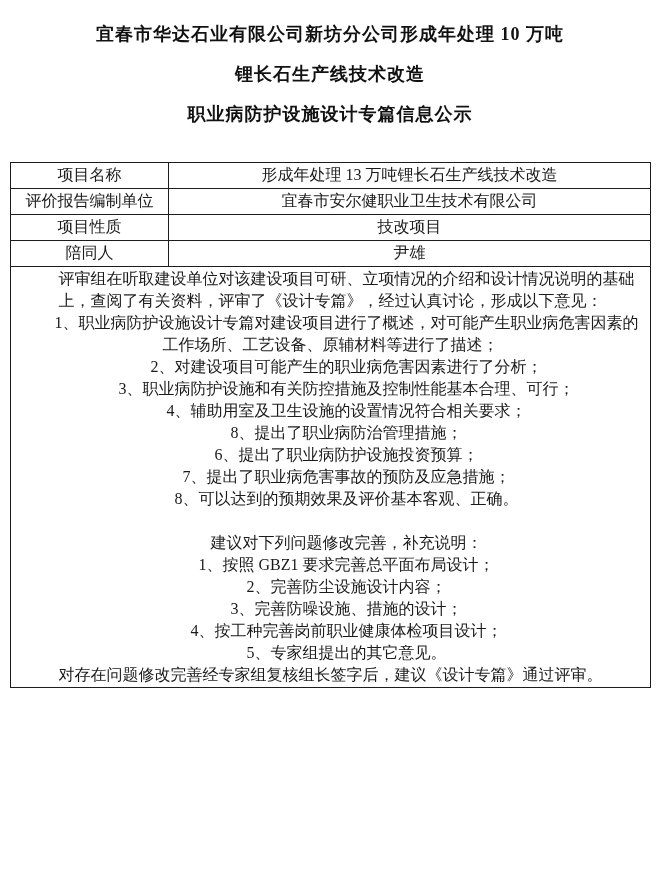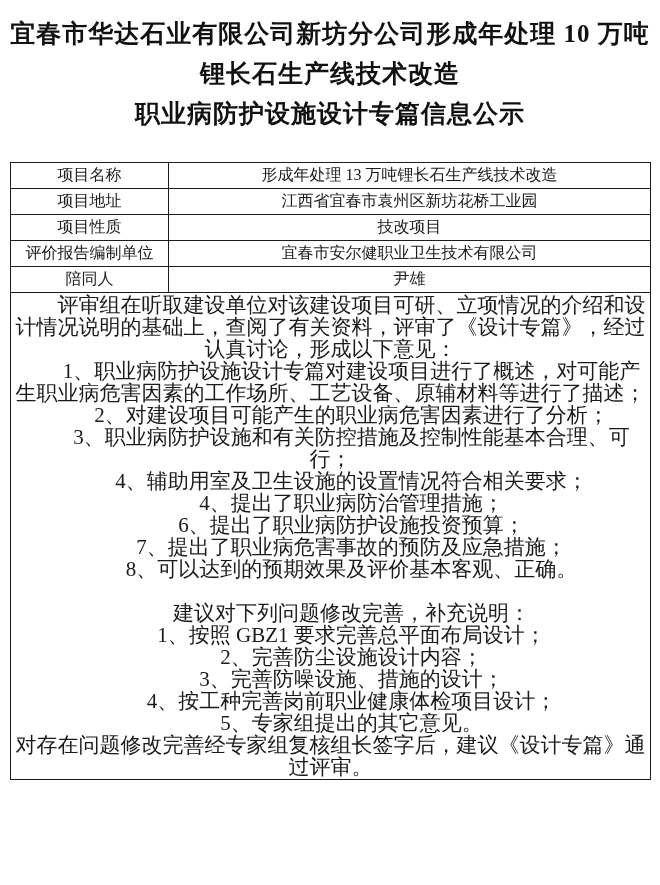--- a/index.html
+++ b/index.html
@@ -13,21 +13,21 @@
   }
   .page {
     width: 660px;
     height: 885px;
     padding-top: 14px;
     background: #ffffff;
   }
   .title {
     text-align: center;
     font-weight: bold;
-    font-size: 25px;
+    font-size: 18px;
     line-height: 40px;
     color: #111111;
     margin-bottom: 28px;
     letter-spacing: 1px;
   }
   .title .tline { display: block; }
   table.info-table {
     width: 640px;
     margin: 0 10px;
     border-collapse: collapse;
@@ -42,21 +42,21 @@
     height: 26px;
     padding: 1px 4px;
   }
   td.opinion-cell {
     text-align: left;
     vertical-align: top;
     padding: 5px 8px 6px 8px;
     height: auto;
   }
   .op {
-    font-size: 21px;
+    font-size: 16px;
     line-height: 22px;
     min-height: 22px;
     text-indent: 2em;
     color: #1a1a1a;
   }
   .op.noindent { text-indent: 0; }
 </style>
 </head>
 <body>
 
@@ -74,43 +74,39 @@
       <col style="width:130px">
       <col style="width:147px">
       <col style="width:205px">
     </colgroup>
     <tbody>
       <tr>
         <td>项目名称</td>
         <td colspan="3">形成年处理 13 万吨锂长石生产线技术改造</td>
       </tr>
       <tr>
-        <td>项目地址</td>
-        <td colspan="3">江西省宜春市袁州区新坊花桥工业园</td>
+        <td>评价报告编制单位</td>
+        <td colspan="3">宜春市安尔健职业卫生技术有限公司</td>
       </tr>
       <tr>
         <td>项目性质</td>
         <td colspan="3">技改项目</td>
-      </tr>
-      <tr>
-        <td>评价报告编制单位</td>
-        <td colspan="3">宜春市安尔健职业卫生技术有限公司</td>
       </tr>
       <tr>
         <td>陪同人</td>
         <td colspan="3">尹雄</td>
       </tr>
       <tr>
         <td colspan="4" class="opinion-cell">
           <p class="op">评审组在听取建设单位对该建设项目可研、立项情况的介绍和设计情况说明的基础上，查阅了有关资料，评审了《设计专篇》，经过认真讨论，形成以下意见：</p>
           <p class="op">1、职业病防护设施设计专篇对建设项目进行了概述，对可能产生职业病危害因素的工作场所、工艺设备、原辅材料等进行了描述；</p>
           <p class="op">2、对建设项目可能产生的职业病危害因素进行了分析；</p>
           <p class="op">3、职业病防护设施和有关防控措施及控制性能基本合理、可行；</p>
           <p class="op">4、辅助用室及卫生设施的设置情况符合相关要求；</p>
-          <p class="op">4、提出了职业病防治管理措施；</p>
+          <p class="op">8、提出了职业病防治管理措施；</p>
           <p class="op">6、提出了职业病防护设施投资预算；</p>
           <p class="op">7、提出了职业病危害事故的预防及应急措施；</p>
           <p class="op">8、可以达到的预期效果及评价基本客观、正确。</p>
           <p class="op"></p>
           <p class="op">建议对下列问题修改完善，补充说明：</p>
           <p class="op">1、按照 GBZ1 要求完善总平面布局设计；</p>
           <p class="op">2、完善防尘设施设计内容；</p>
           <p class="op">3、完善防噪设施、措施的设计；</p>
           <p class="op">4、按工种完善岗前职业健康体检项目设计；</p>
           <p class="op">5、专家组提出的其它意见。</p>

